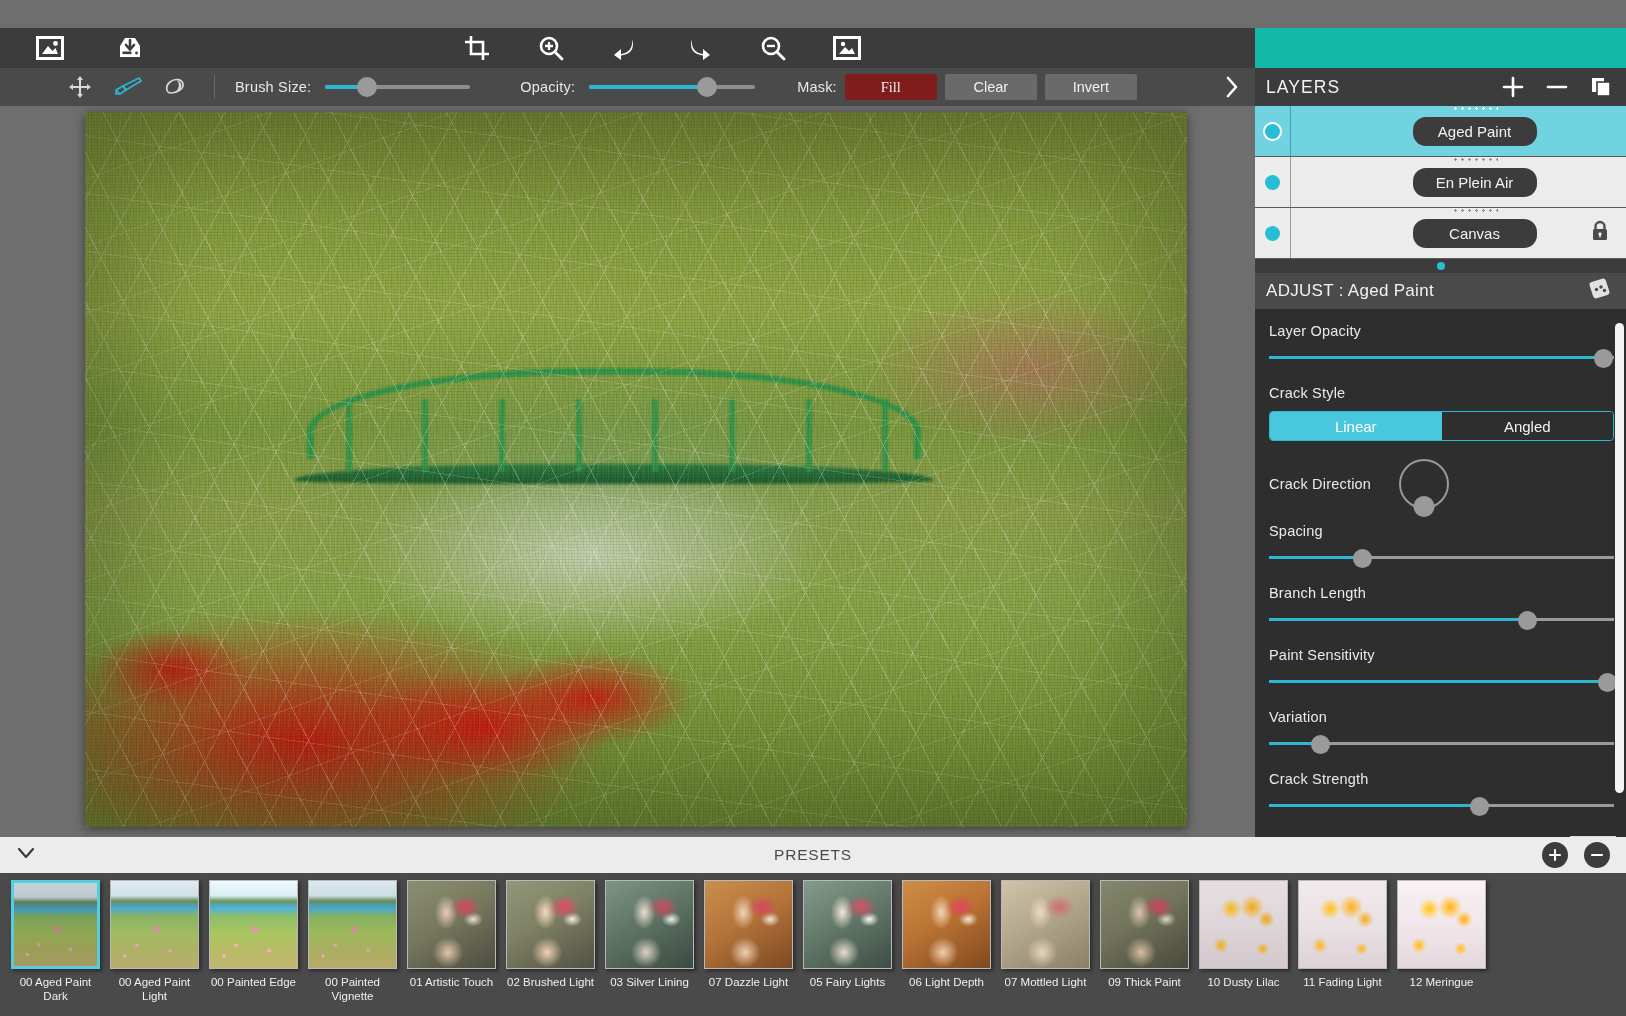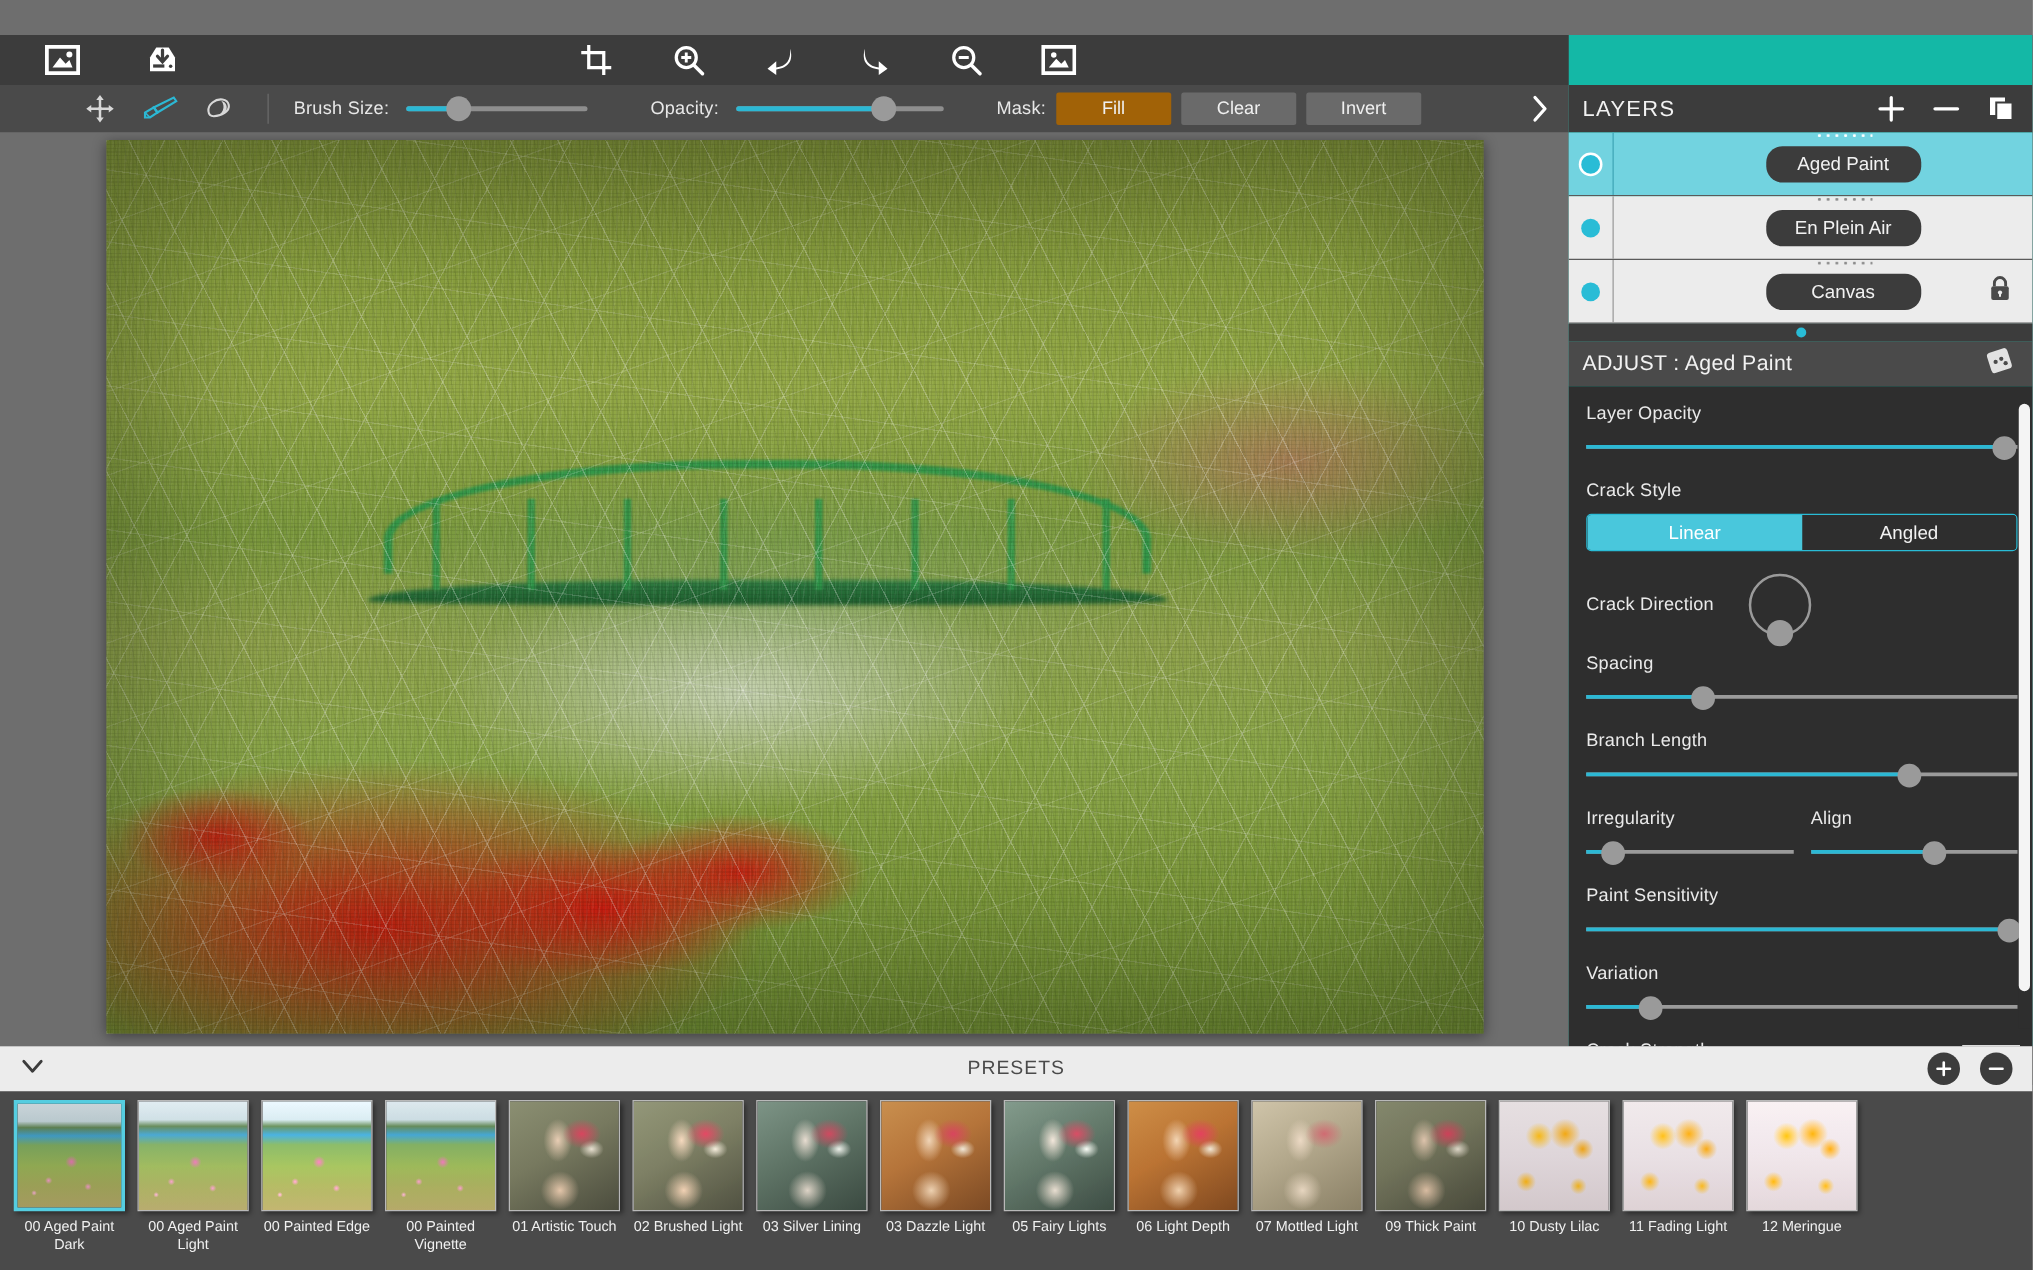--- a/index.html
+++ b/index.html
@@ -59,21 +59,21 @@
   .hslider .knob {
     position: absolute; top: 50%; width: 20px; height: 20px; margin-top: -10px; margin-left: -10px;
     background: #9a9a9a; border-radius: 50%; cursor: pointer;
   }
   .mask-btn {
     height: 26px; min-width: 92px; padding: 0 14px;
     background: #6a6a6a; color: #f0f0f0; font-size: 14.5px;
     display: flex; align-items: center; justify-content: center;
     border-radius: 2px; cursor: pointer; margin-left: 8px;
   }
-  .mask-btn.light { background: #a16207; }
+  .mask-btn.light { background: #7f1d1d; font-family: Liberation Serif, serif; }
   .chev-right {
     position: absolute; right: 8px; top: 0; height: 38px; width: 30px;
     display: flex; align-items: center; justify-content: center; cursor: pointer;
   }
 
   
   .canvas-area {
     position: absolute; left: 0; top: 78px; width: 1255px; height: 731px;
     background: #6e6e6e; overflow: hidden;
   }
@@ -617,38 +617,20 @@
 
         <div class="ctl-block">
           <div class="ctl-label">Branch Length</div>
           <div class="vslider">
             <div class="track"></div>
               <div class="fill" style="width:75%;"></div>
             <div class="knob" style="left:75%;"></div>
           </div>
         </div>
 
-        <div class="two-col ctl-block">
-          <div>
-            <div class="ctl-label">Irregularity</div>
-            <div class="vslider">
-              <div class="track"></div>
-                <div class="fill" style="width:13%;"></div>
-              <div class="knob" style="left:13%;"></div>
-            </div>
-          </div>
-          <div>
-            <div class="ctl-label">Align</div>
-            <div class="vslider">
-              <div class="track"></div>
-                <div class="fill" style="width:60%;"></div>
-              <div class="knob" style="left:60%;"></div>
-            </div>
-          </div>
-        </div>
 
         <div class="ctl-block">
           <div class="ctl-label">Paint Sensitivity</div>
           <div class="vslider">
             <div class="track"></div>
               <div class="fill" style="width:98%;"></div>
             <div class="knob" style="left:98%;"></div>
           </div>
         </div>
 
@@ -740,21 +722,21 @@
       <div class="preset-item">
         <div class="preset-thumb">
             <div class="th-portrait cool"></div>
           </div>
         <div class="preset-label">03 Silver Lining</div>
       </div>
       <div class="preset-item">
         <div class="preset-thumb">
             <div class="th-portrait warm"></div>
           </div>
-        <div class="preset-label">03 Dazzle Light</div>
+        <div class="preset-label">07 Dazzle Light</div>
       </div>
       <div class="preset-item">
         <div class="preset-thumb">
             <div class="th-portrait cool" style="filter:brightness(1.05)"></div>
           </div>
         <div class="preset-label">05 Fairy Lights</div>
       </div>
       <div class="preset-item">
         <div class="preset-thumb">
             <div class="th-portrait warm" style="filter:saturate(1.1)"></div>

